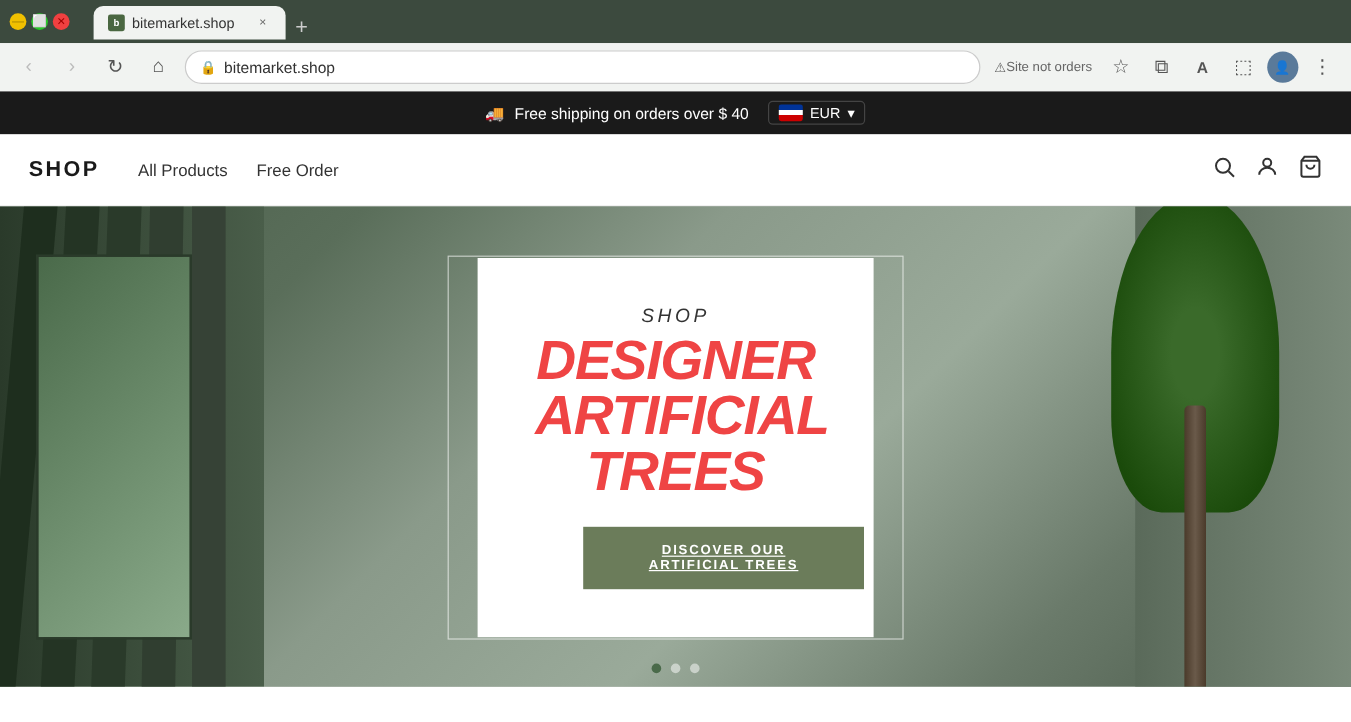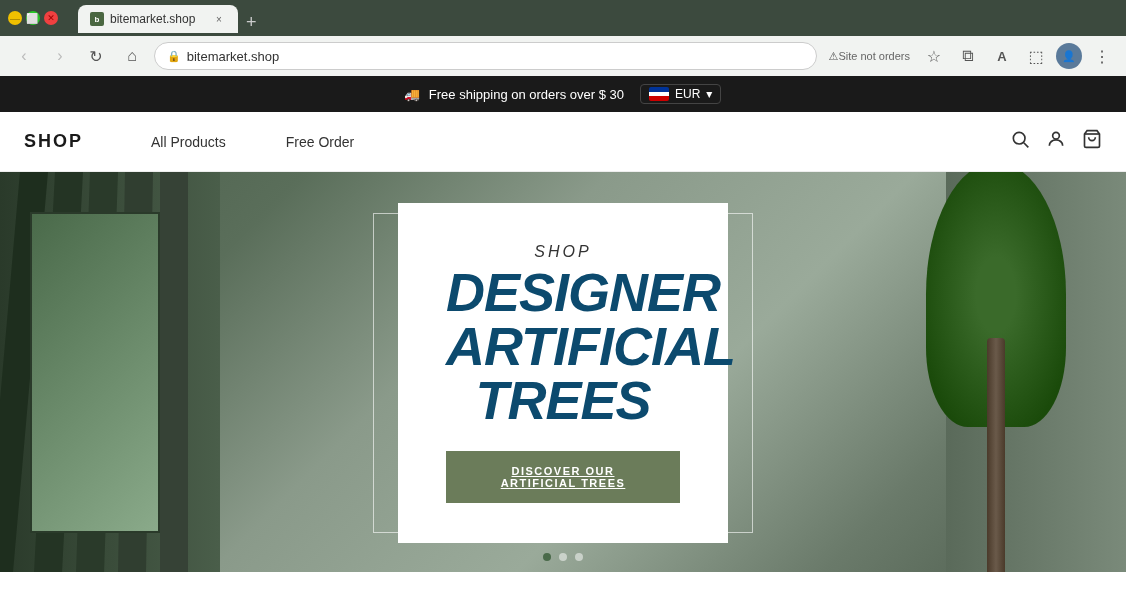--- a/index.html
+++ b/index.html
@@ -215,21 +215,20 @@
       align-items: center;
       gap: 24px;
       flex: 1;
     }
 
     .nav-link {
       text-decoration: none;
       color: #333;
       font-size: 14px;
       cursor: pointer;
-      margin-left: 36px;
     }
 
     .nav-icons {
       display: flex;
       align-items: center;
       gap: 16px;
     }
 
     .nav-icon-btn {
       background: transparent;
@@ -381,39 +380,40 @@
 
     .hero-subtitle {
       font-size: 16px;
       color: #333;
       letter-spacing: 3px;
       font-style: italic;
       margin-bottom: 4px;
     }
 
     .hero-title {
-      font-size: 54px;
+      font-size: 46px;
       font-weight: 900;
-      color: #0c4a6e;
+      color: #ef4444;
       font-style: italic;
       letter-spacing: -1px;
       line-height: 1;
       margin-bottom: 24px;
       text-transform: uppercase;
     }
 
     .hero-cta {
       background: #6b7c5a;
       color: white;
       border: none;
       padding: 14px 28px;
       cursor: pointer;
       font-size: 11px;
       letter-spacing: 1.5px;
       width: 100%;
+      margin-left: 40px;
     }
 
     .hero-cta span {
       text-decoration: underline;
       font-weight: 700;
     }
 
     
     .carousel-dots {
       position: absolute;
@@ -521,21 +521,21 @@
       <button class="toolbar-icon-btn">
         <span>⋮</span>
       </button>
     </div>
   </div>
 
   <div class="site-wrapper">
 
     <div class="announcement-bar">
       <span>🚚</span>
-      <span>Free shipping on orders over $ 30</span>
+      <span>Free shipping on orders over $ 40</span>
       <button class="currency-selector">
         <span class="flag-icon"></span>
         <span>EUR</span>
         <span>▾</span>
       </button>
     </div>
 
     <nav class="site-nav">
       <div class="site-logo">SHOP</div>
 

